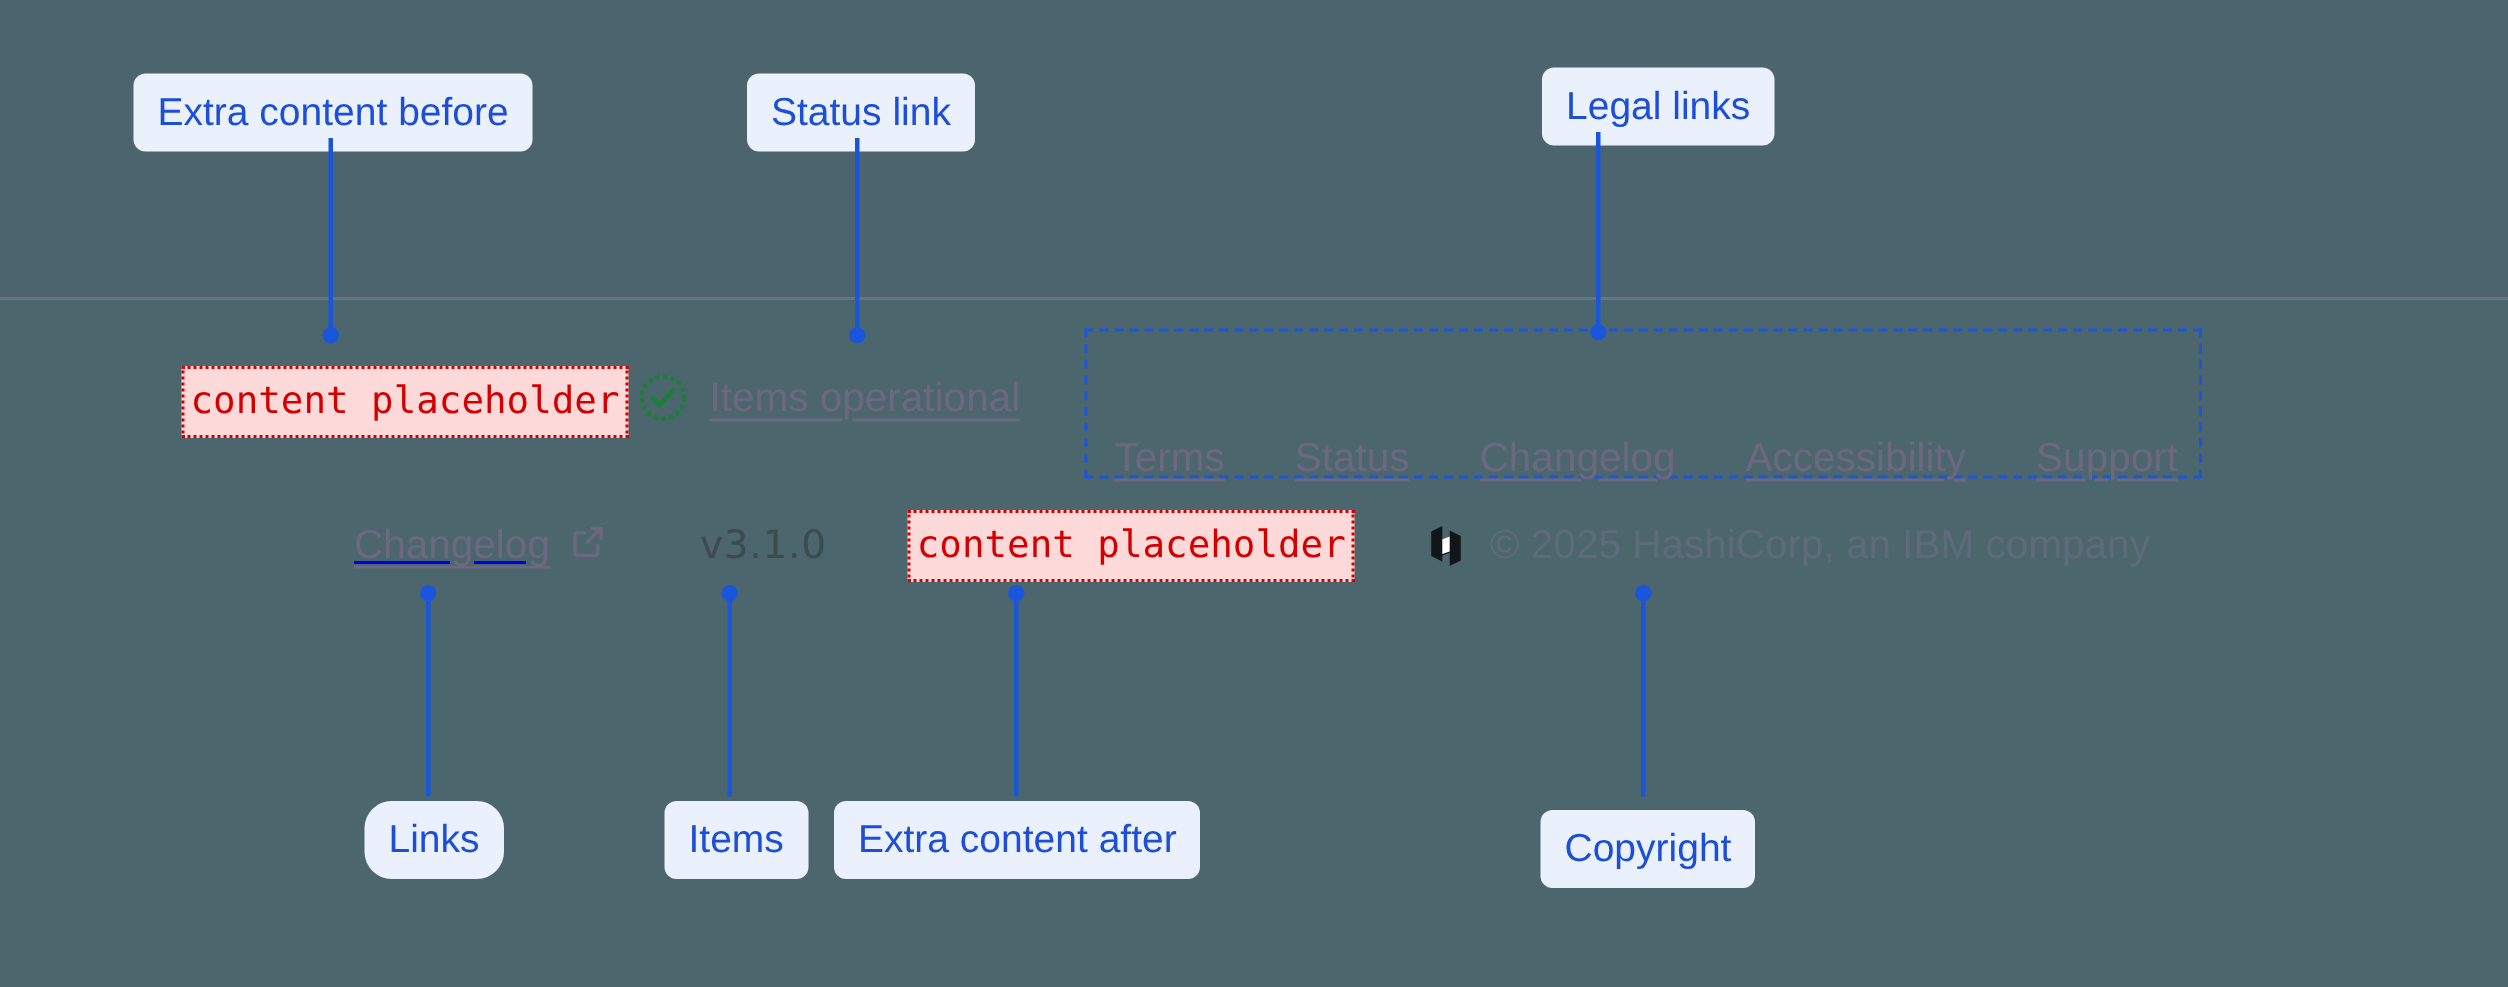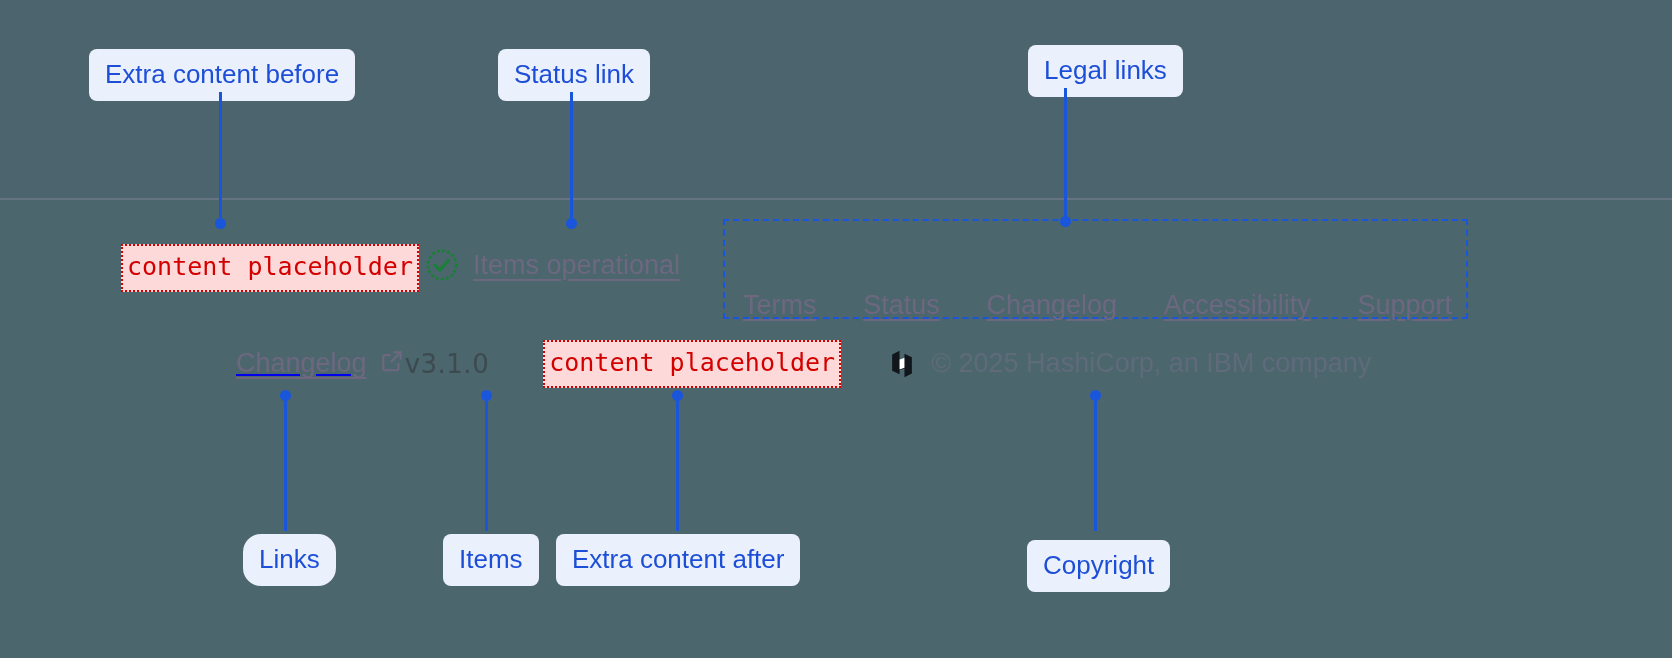--- a/index.html
+++ b/index.html
@@ -181,21 +181,21 @@
     <span class="footer-link">Changelog</span>
     <span>
       <svg class="ext-icon" viewBox="0 0 24 24" fill="none">
         <path d="M14 4h6v6" stroke="#6d6880" stroke-width="2" stroke-linecap="round" stroke-linejoin="round"></path>
         <path d="M20 4l-8.5 8.5" stroke="#6d6880" stroke-width="2" stroke-linecap="round"></path>
         <path d="M18 14.5V19a1.5 1.5 0 0 1-1.5 1.5h-11A1.5 1.5 0 0 1 4 19V8a1.5 1.5 0 0 1 1.5-1.5H10" stroke="#6d6880" stroke-width="2" stroke-linecap="round" stroke-linejoin="round"></path>
       </svg>
     </span>
   </a>
 
-  <span class="version-text" style="">v3.1.0</span>
+  <span class="version-text" style="margin-left:62px;">v3.1.0</span>
 
   <span class="placeholder-chip" style="margin-left:54px;">content placeholder</span>
 
   <span style="margin-left:46px;">
     <svg class="hashi-logo" viewBox="0 0 24 26" fill="none">
       <path d="M4 5.2L10 2.2v7.1l4 -1.4V4.6l6 3v13.2L14 23.8v-7.1l-4 1.4v3.3L4 18.4V5.2z" fill="#10161a"></path>
       <path d="M10 9.3l4 -1.4v8.1l-4 1.4V9.3z" fill="#ffffff"></path>
     </svg>
   </span>
 

